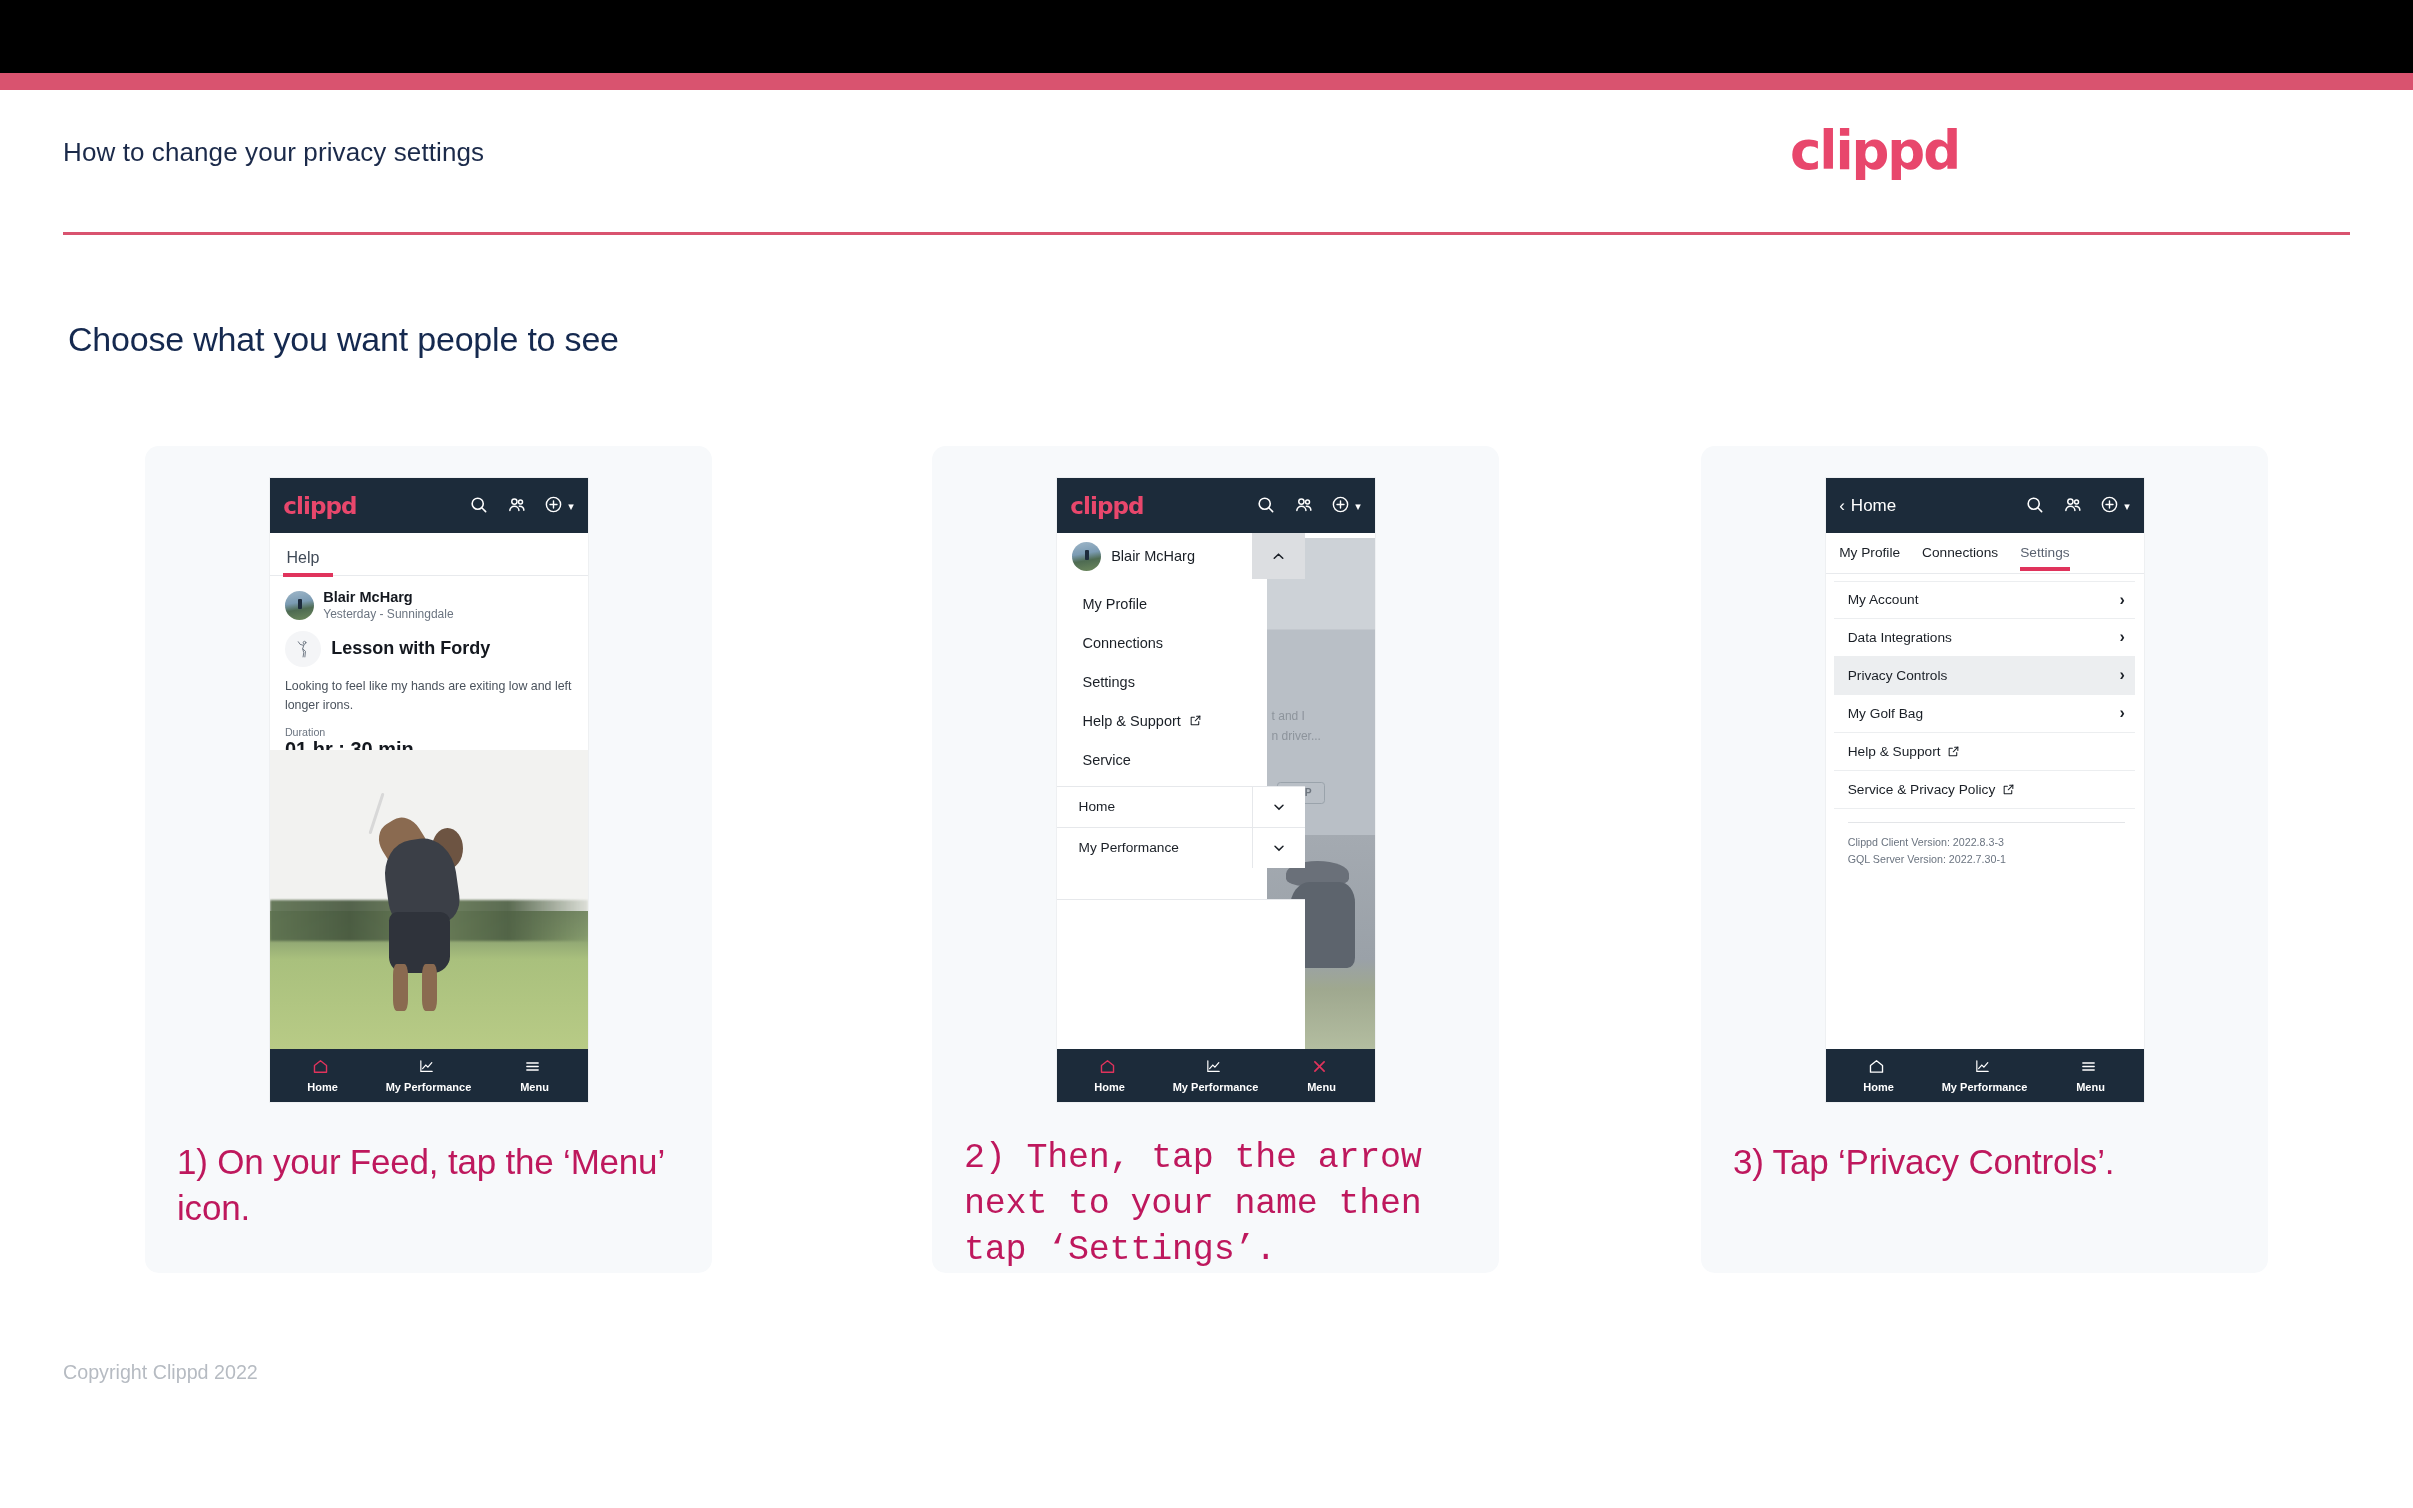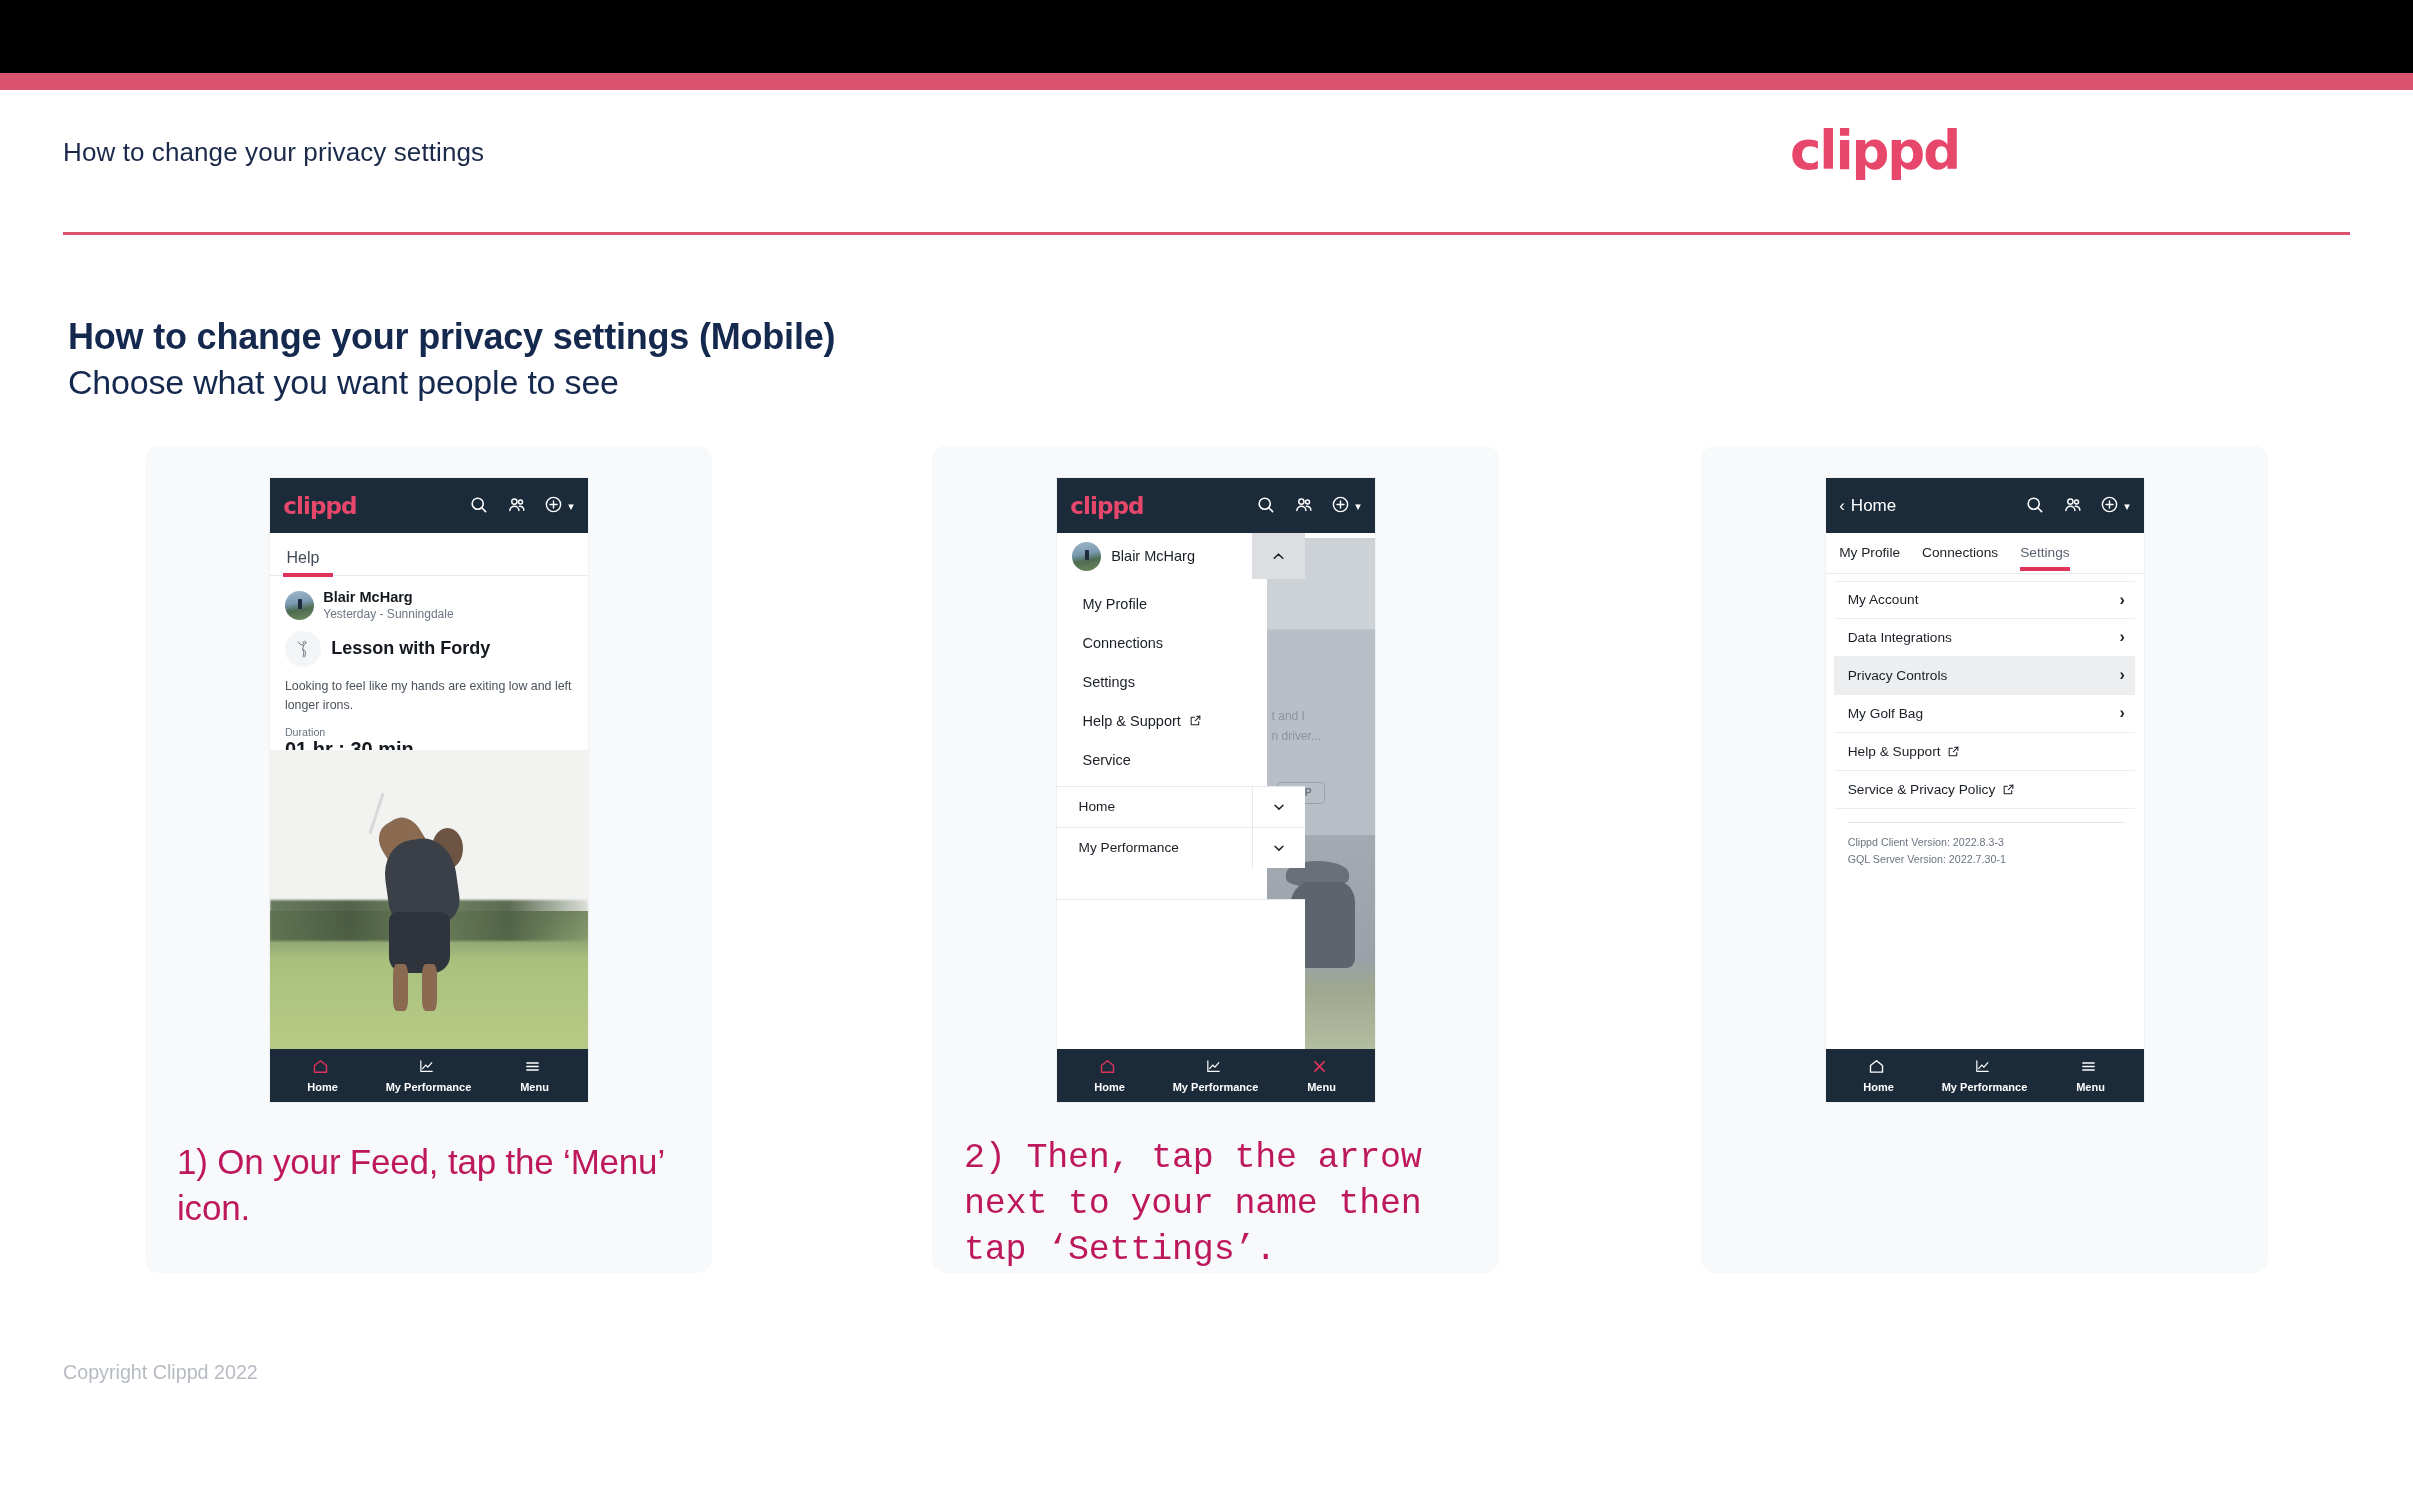--- a/index.html
+++ b/index.html
@@ -280,21 +280,20 @@
 <div class="topbar-black"></div>
 <div class="topbar-pink"></div>
 
 <div class="header">
   <div class="header-title">How to change your privacy settings</div>
   <div class="logo">clippd</div>
 </div>
 <div class="header-rule"></div>
 
 <div class="title-block">
-  <div class="title-main">How to change your privacy settings (Mobile)</div>
   <div class="title-sub">Choose what you want people to see</div>
 </div>
 
 <div class="cards">
 
   <div class="card c1">
     <div class="phone">
 
       <div class="app-bar">
         <div class="app-logo">clippd</div>
@@ -646,18 +645,19 @@
               <line x1="4" y1="7" x2="20" y2="7"></line>
                 <line x1="4" y1="12" x2="20" y2="12"></line>
                 <line x1="4" y1="17" x2="20" y2="17"></line>
             </svg>
           </span>
           <span class="bnav-label">Menu</span>
         </div>
       </div>
 
     </div>
+    <div class="caption cap3" style="position:absolute;left:32px;top:693px;width:513px;">3) Tap ‘Privacy Controls’.</div>
   </div>
 
 </div>
 
 <div class="footer">Copyright Clippd 2022</div>
 
 
 </body></html>

